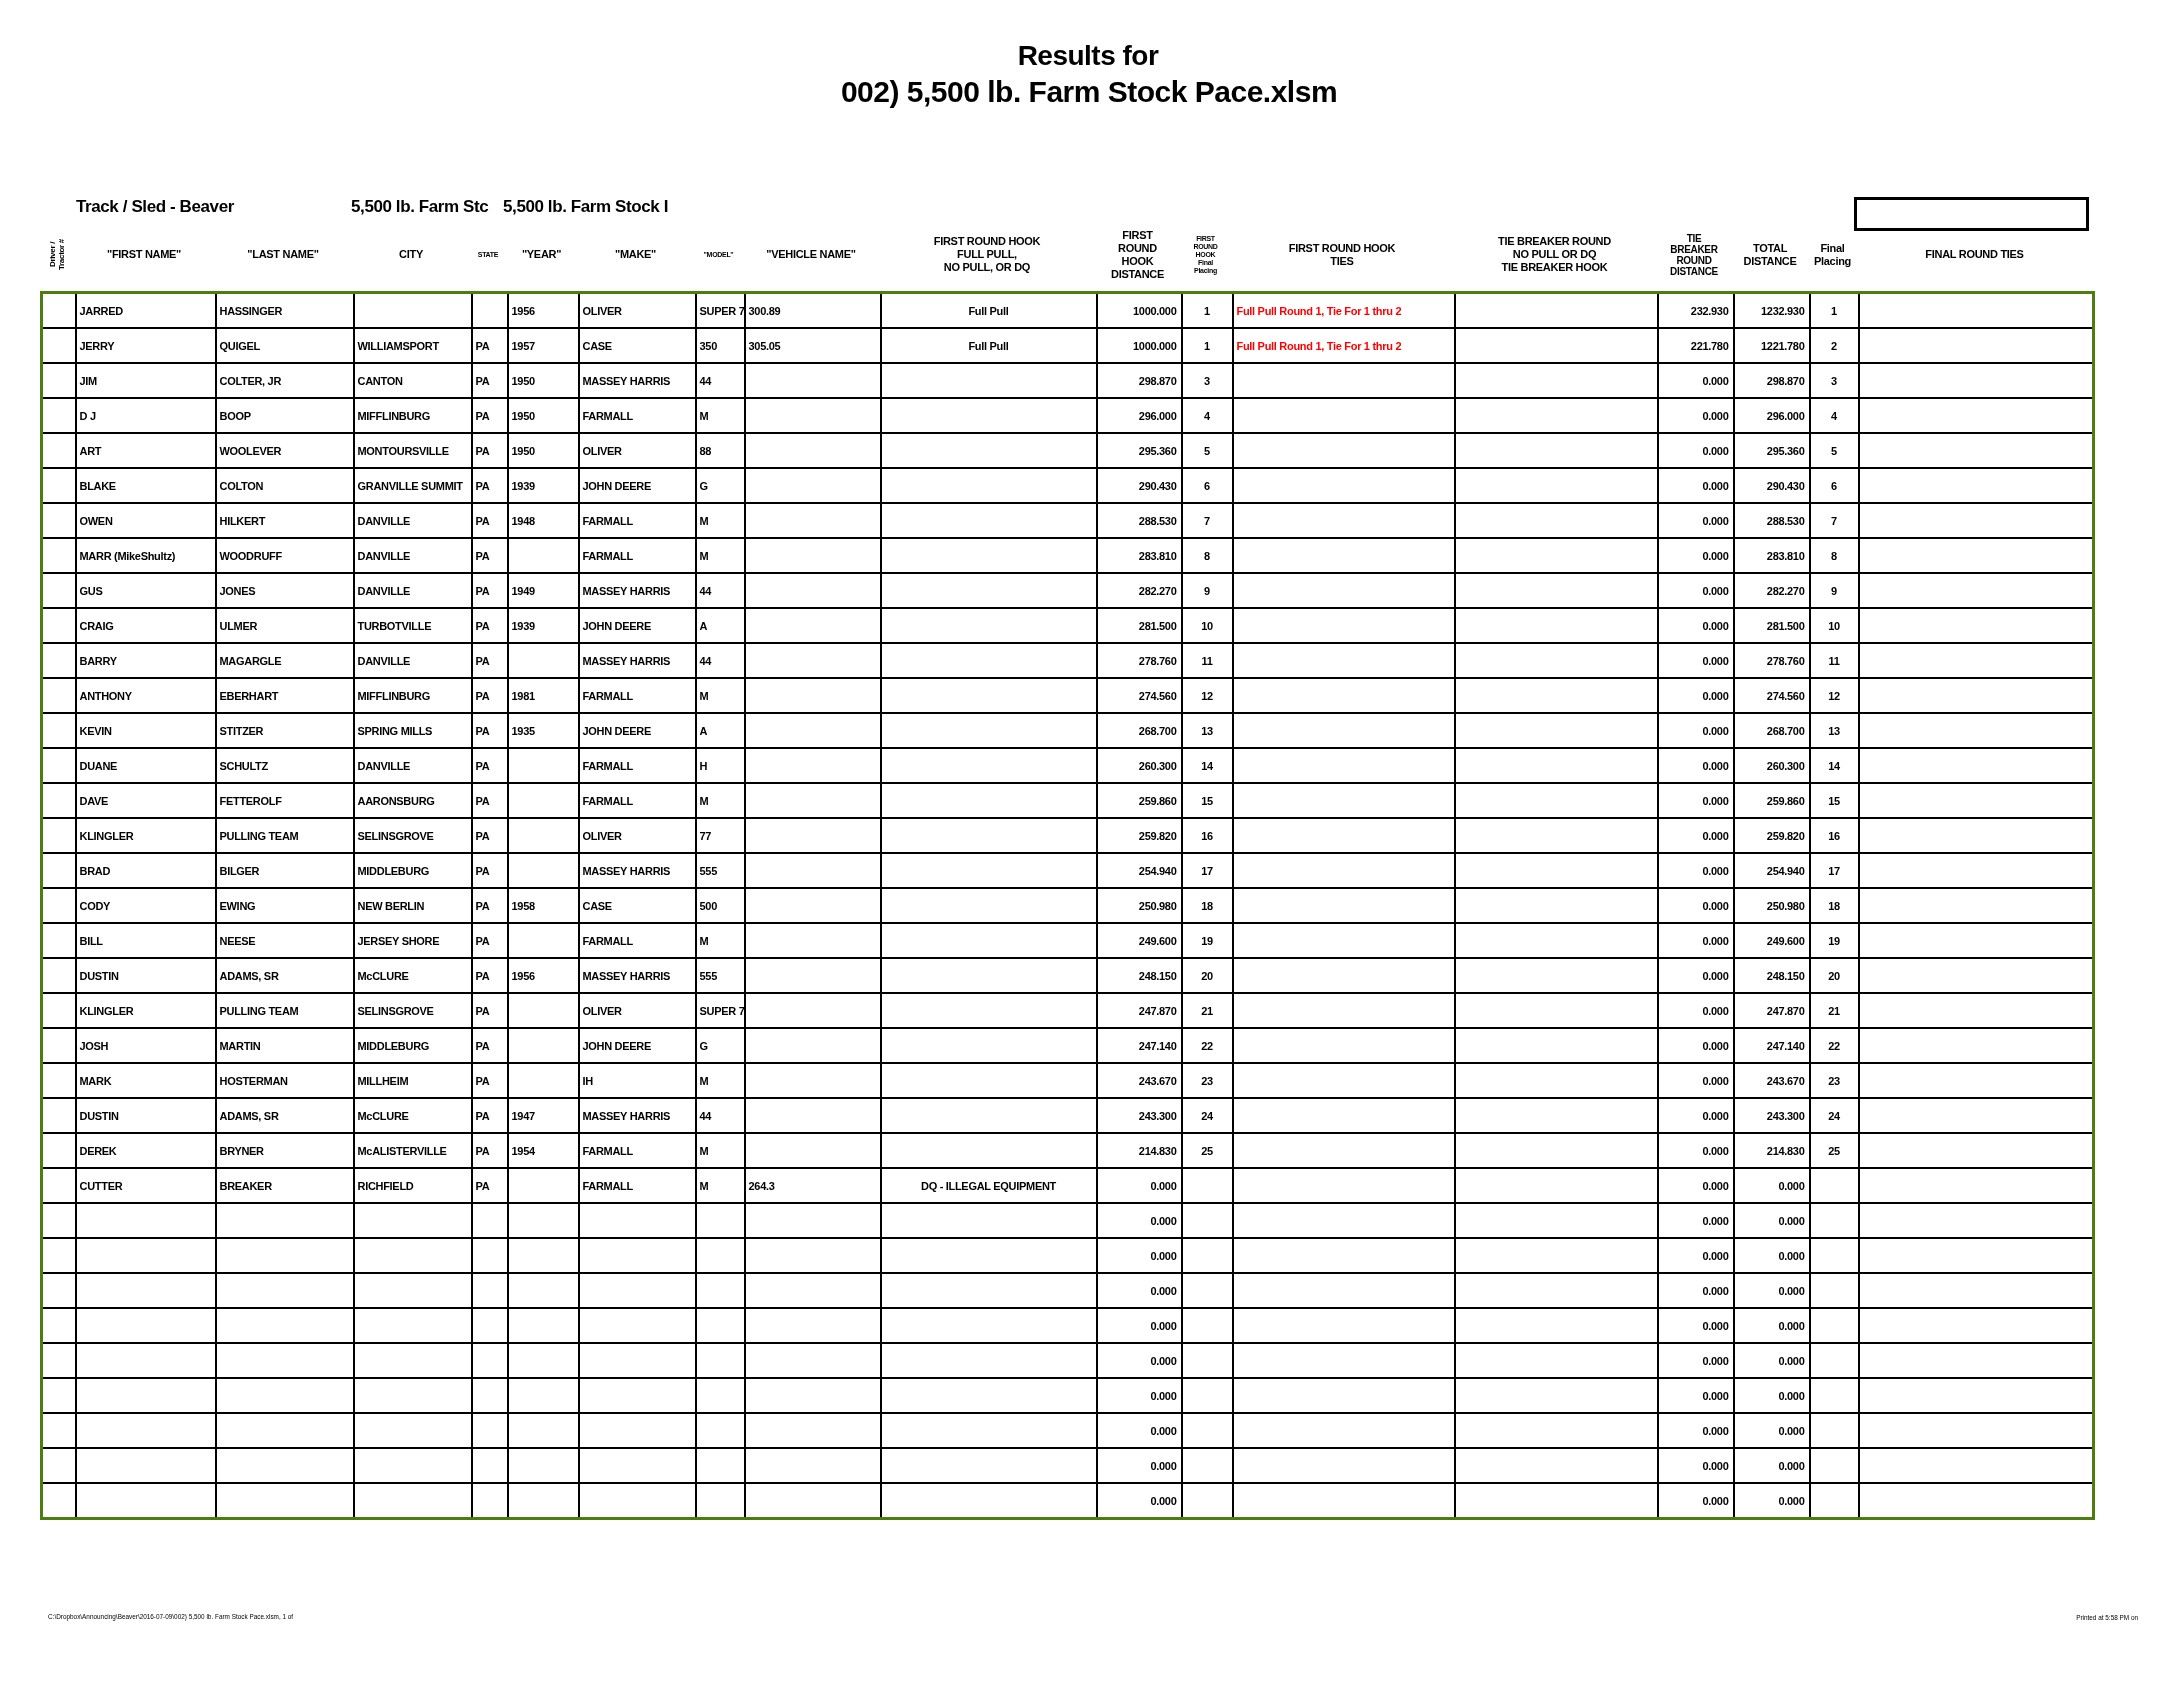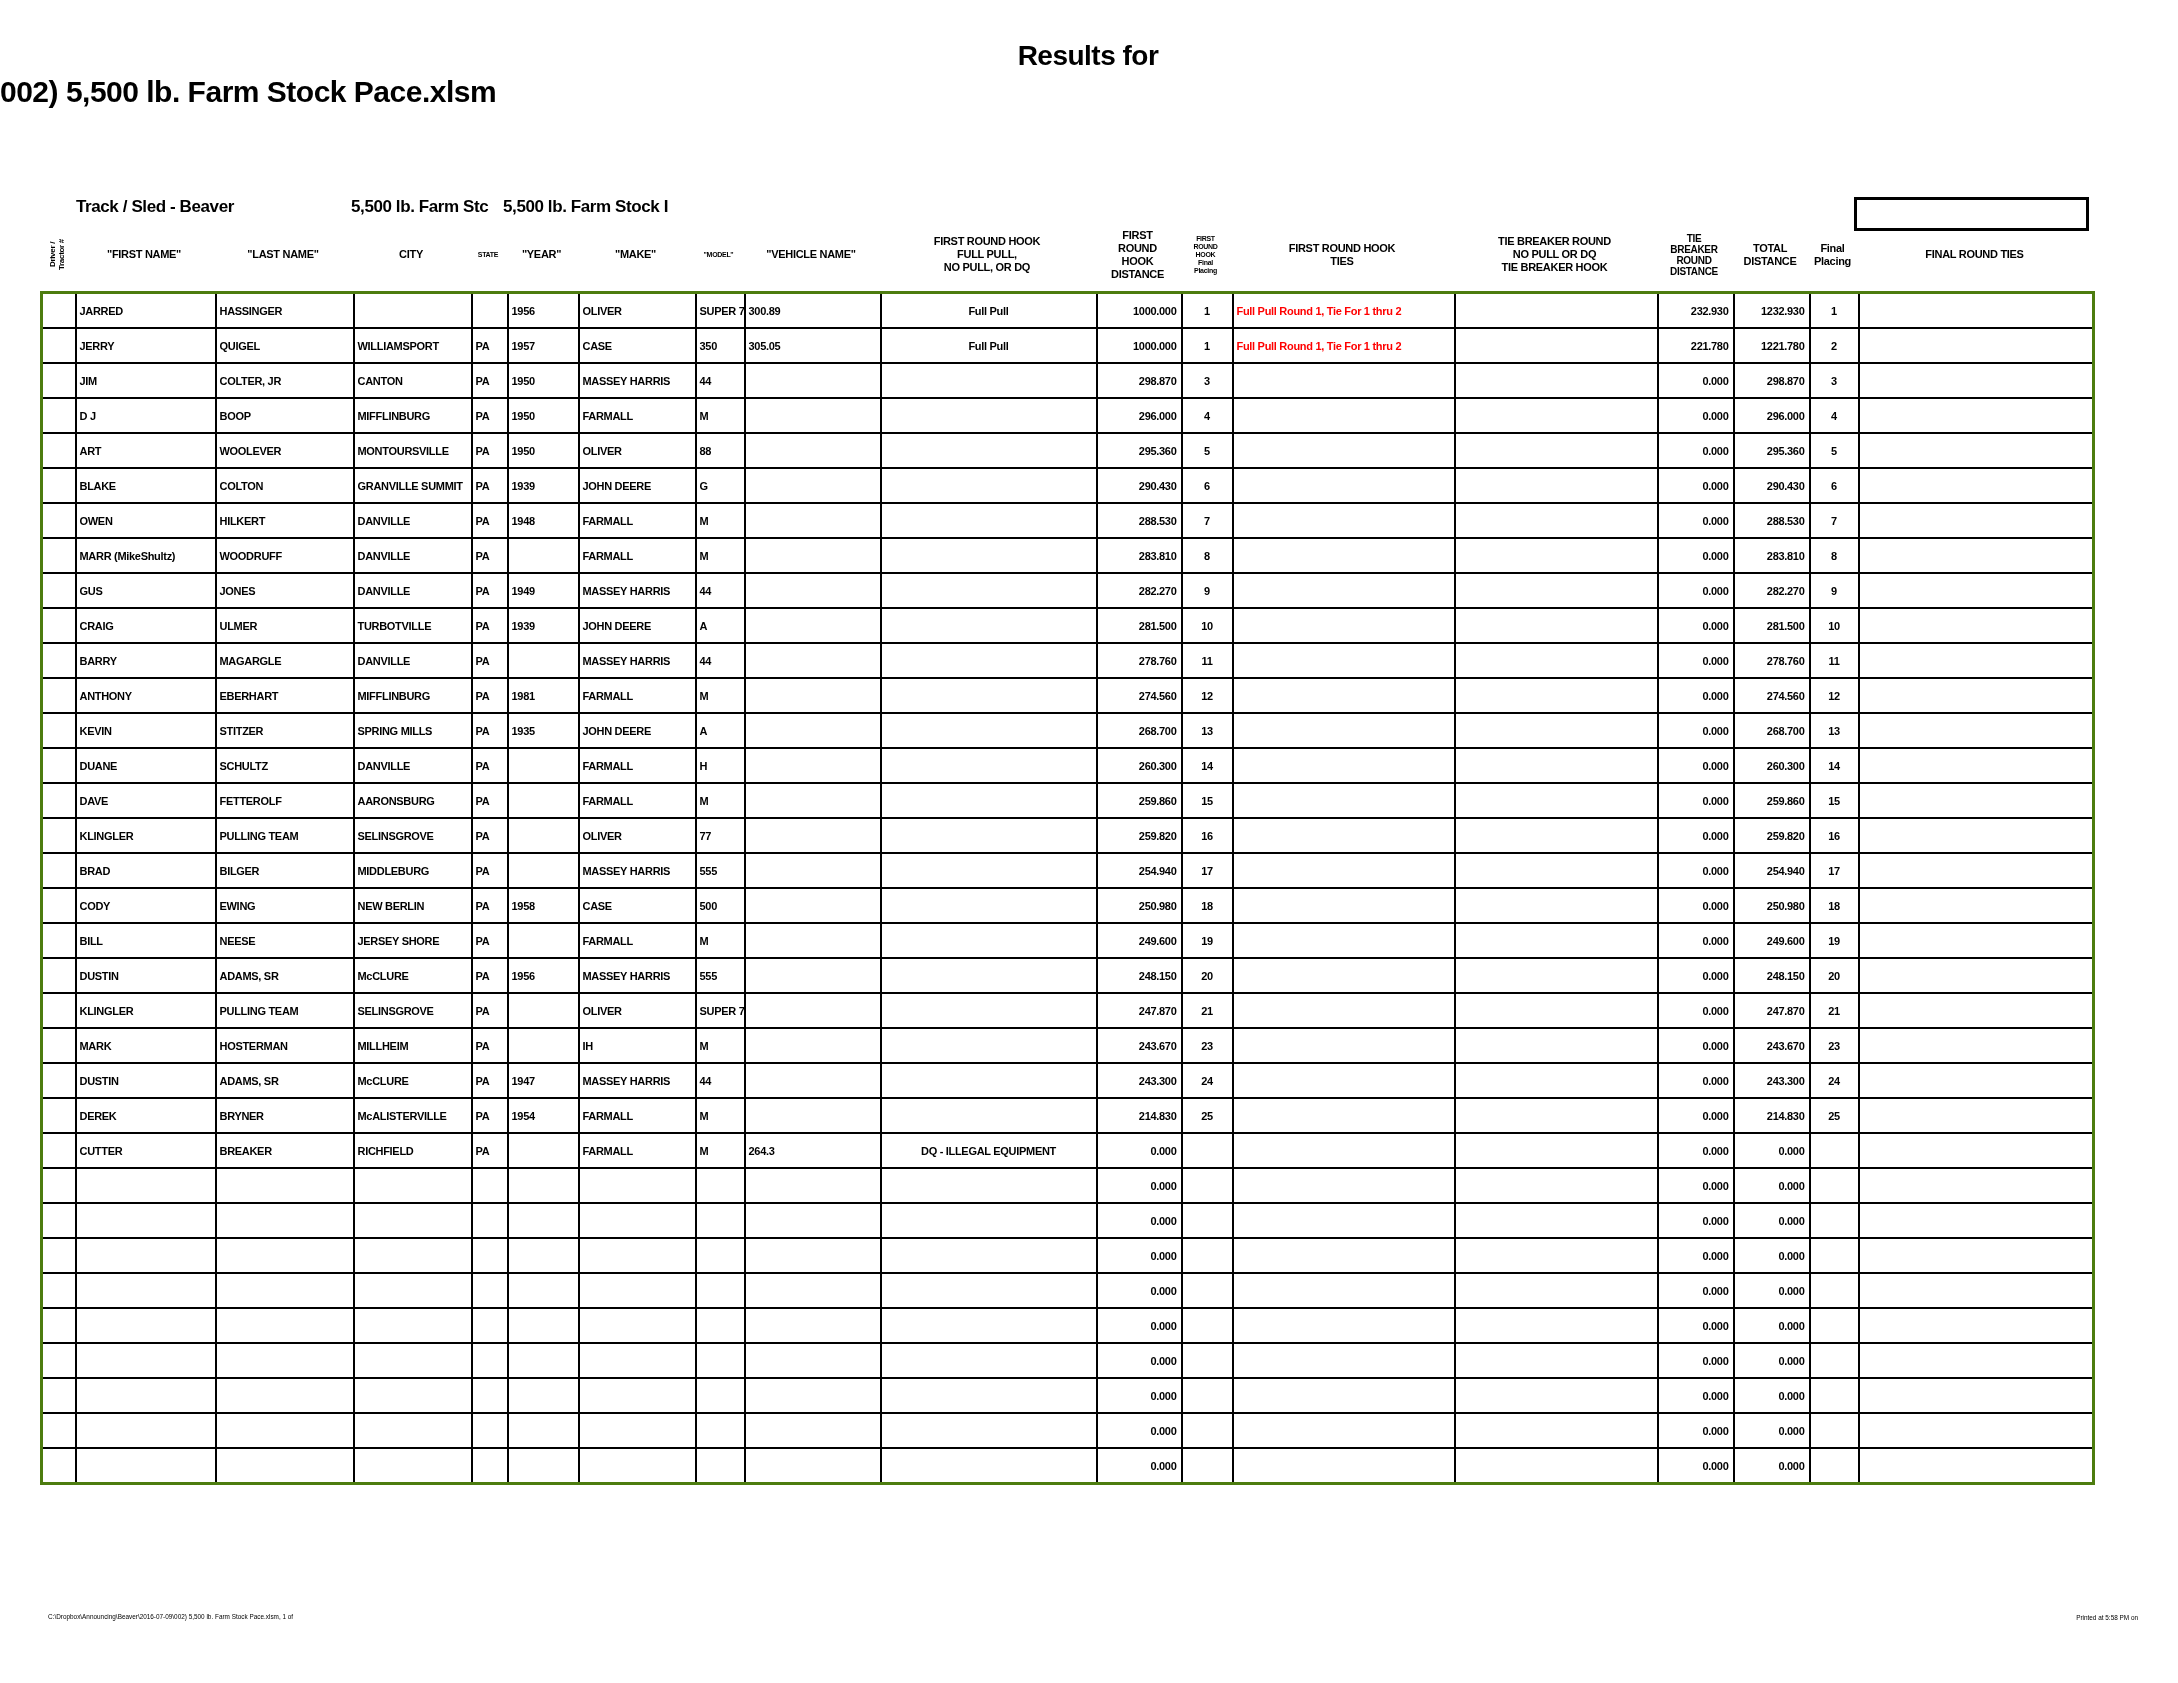--- a/index.html
+++ b/index.html
@@ -3,21 +3,21 @@
 <meta charset="utf-8">
 <style>
   html,body{margin:0;padding:0;}
   body{
     width:2178px;height:1683px;background:#ffffff;position:relative;
     font-family:"Liberation Sans", sans-serif;color:#000;
     overflow:hidden;
   }
   .abs{position:absolute;}
   .title1{top:40px;left:0;width:2176px;text-align:center;font-size:28px;font-weight:bold;letter-spacing:-0.5px;}
-  .title2{top:75px;left:0;width:2178px;font-size:30px;font-weight:bold;letter-spacing:-0.5px;}
+  .title2{top:75px;left:0;width:2178px;text-align:center;font-size:30px;font-weight:bold;letter-spacing:-0.5px;}
   .trackline{top:197px;left:76px;font-size:17px;font-weight:bold;letter-spacing:-0.4px;white-space:nowrap;}
   .classleft{top:197px;left:351px;width:151px;overflow:hidden;font-size:17px;font-weight:bold;letter-spacing:-0.4px;white-space:nowrap;}
   .classright{top:197px;left:503px;font-size:17px;font-weight:bold;letter-spacing:-0.4px;white-space:nowrap;}
   .entrybox{top:197px;left:1854px;width:229px;height:28px;border:3px solid #000;background:#fff;}
 
   
   .colheaders{top:218px;left:40px;width:2049px;height:73px;display:flex;align-items:center;}
   .hcell{display:flex;align-items:center;justify-content:center;height:73px;overflow:hidden;flex:0 0 auto;}
   .hcell span{white-space:pre-line;text-align:center;font-weight:bold;font-size:11px;line-height:13px;letter-spacing:-0.3px;}
   .hcell.hsm span{font-size:7px;line-height:8px;}
@@ -563,20 +563,40 @@
           <td class="ac">21</td>
           <td class="al red"></td>
           <td class="ac"></td>
           <td class="ar">0.000</td>
           <td class="ar">247.870</td>
           <td class="ac">21</td>
           <td class="al"></td>
         </tr>
         <tr>
           <td class="al"></td>
+          <td class="al">JOSH</td>
+          <td class="al">MARTIN</td>
+          <td class="al">MIDDLEBURG</td>
+          <td class="al">PA</td>
+          <td class="al"></td>
+          <td class="al">JOHN DEERE</td>
+          <td class="al">G</td>
+          <td class="al"></td>
+          <td class="ac"></td>
+          <td class="ar">247.140</td>
+          <td class="ac">22</td>
+          <td class="al red"></td>
+          <td class="ac"></td>
+          <td class="ar">0.000</td>
+          <td class="ar">247.140</td>
+          <td class="ac">22</td>
+          <td class="al"></td>
+        </tr>
+        <tr>
+          <td class="al"></td>
           <td class="al">MARK</td>
           <td class="al">HOSTERMAN</td>
           <td class="al">MILLHEIM</td>
           <td class="al">PA</td>
           <td class="al"></td>
           <td class="al">IH</td>
           <td class="al">M</td>
           <td class="al"></td>
           <td class="ac"></td>
           <td class="ar">243.670</td>

